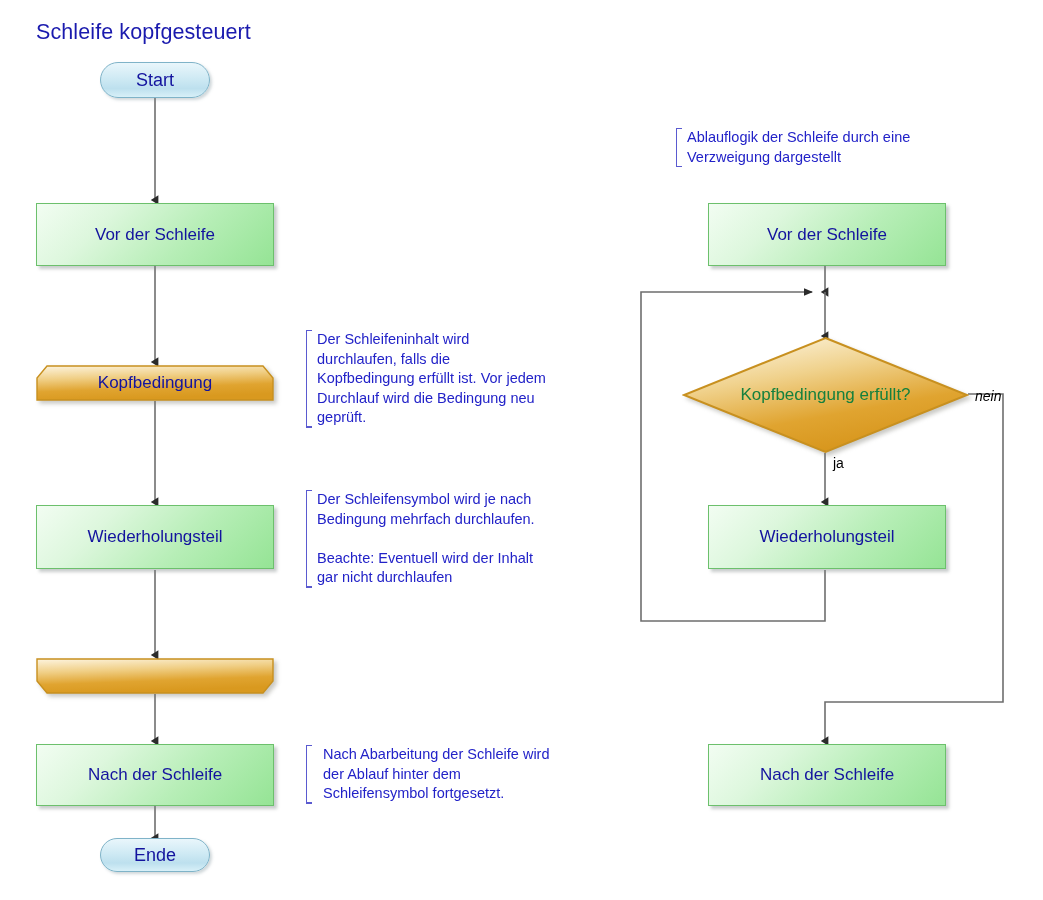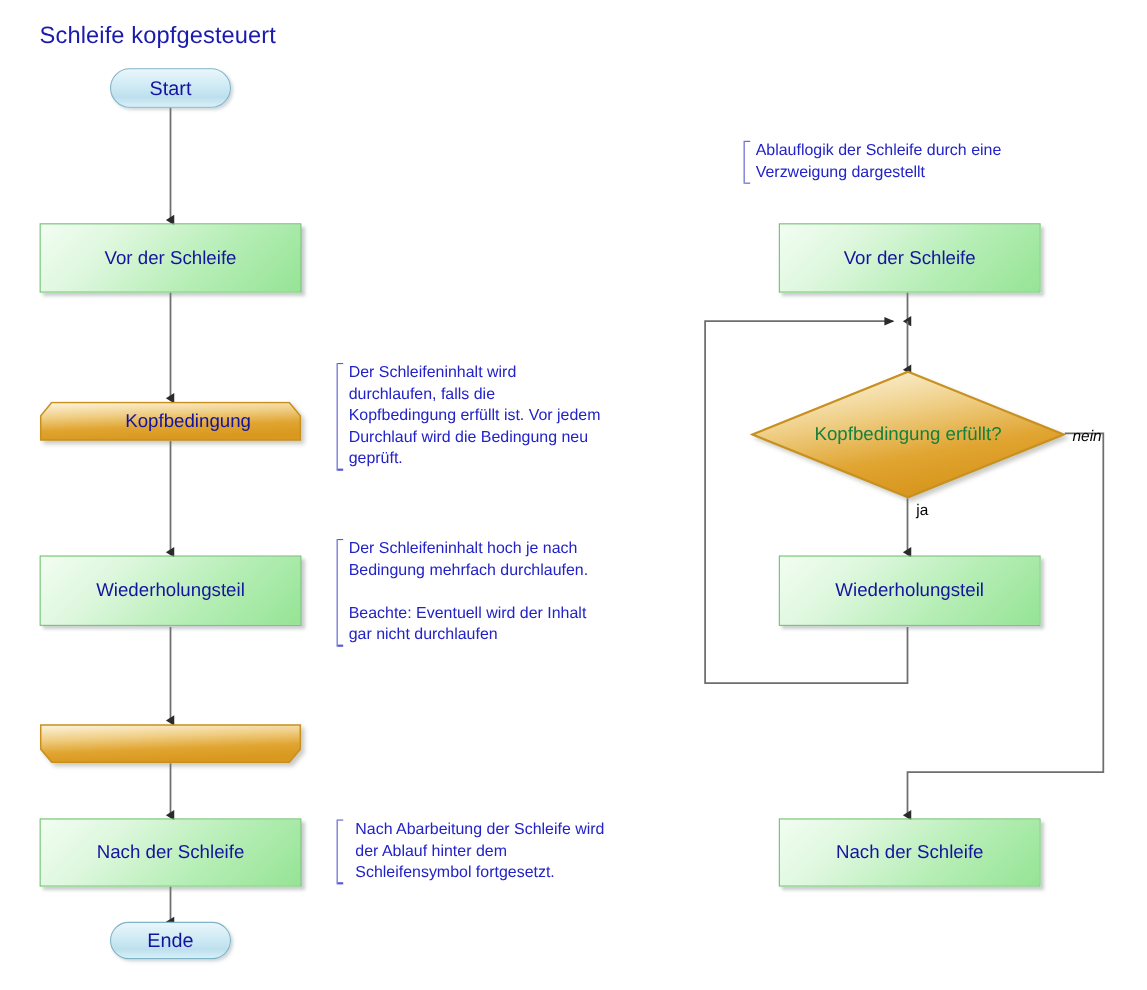--- a/index.html
+++ b/index.html
@@ -77,21 +77,20 @@
     position: absolute;
     left: 0; top: 0;
     width: 100%;
     height: 100%;
     display: flex;
     align-items: center;
     justify-content: center;
     color: #13139e;
     font-size: 17px;
     pointer-events: none;
-    padding-left: 16px;
   }
 
   
   .diamondwrap {
     position: absolute;
     filter: drop-shadow(3px 3px 2px rgba(120,120,110,0.40));
   }
   .diamondwrap svg { display: block; }
   .diamondlabel {
     position: absolute;
@@ -229,21 +228,21 @@
 
   <div class="note" style="left:306px; top:330px; width:290px;">
     <span class="ln">Der Schleifeninhalt wird</span>
     <span class="ln">durchlaufen, falls die</span>
     <span class="ln">Kopfbedingung erfüllt ist. Vor jedem</span>
     <span class="ln">Durchlauf wird die Bedingung neu</span>
     <span class="ln">geprüft.</span>
   </div>
 
   <div class="note" style="left:306px; top:490px; width:290px;">
-    <span class="ln">Der Schleifeninhalt hoch je nach</span>
+    <span class="ln">Der Schleifensymbol wird je nach</span>
     <span class="ln">Bedingung mehrfach durchlaufen.</span>
     <span class="gap"></span>
     <span class="ln">Beachte: Eventuell wird der Inhalt</span>
     <span class="ln">gar nicht durchlaufen</span>
   </div>
 
 
   <div class="note" style="left:306px; top:745px; width:290px;padding-left:16px;">
     <span class="ln">Nach Abarbeitung der Schleife wird</span>
     <span class="ln">der Ablauf hinter dem</span>

